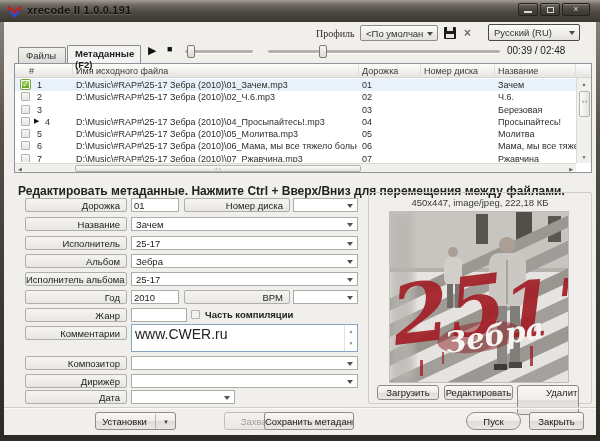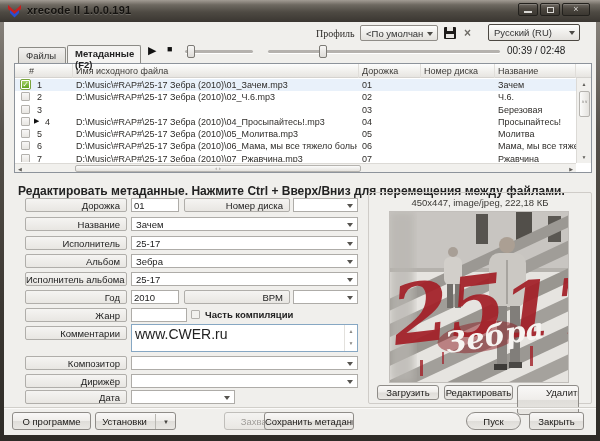--- a/index.html
+++ b/index.html
@@ -360,21 +360,20 @@
     <rect x="30" y="148" width="3" height="16" fill="#a32028" opacity="0.8"></rect>
     <rect x="52" y="140" width="2" height="12" fill="#a32028" opacity="0.7"></rect>
     <rect x="140" y="134" width="3" height="20" fill="#a32028" opacity="0.8"></rect>
     <text x="55" y="136" font-family="'DejaVu Serif',serif" font-weight="bold" font-style="italic" font-size="29" fill="#f6f4f1" transform="rotate(-9 89 125)">Зебра</text>
   </svg>
   <div class="btn" style="left:377px;top:385px;width:62px;height:15px;line-height:14px;">Загрузить</div>
   <div class="btn" style="left:444px;top:385px;width:69px;height:15px;line-height:14px;">Редактировать</div>
   <div class="btn" style="left:517px;top:385px;width:62px;height:30px;line-height:14px;padding-left:28px;">Удалить</div>
 
   <div class="divider"></div>
-  <div class="btn" style="left:12px;top:412px;width:79px;height:18px;line-height:17px;">О программе</div>
   <div class="btn" style="left:95px;top:412px;width:81px;height:18px;line-height:17px;">
     <span>Установки</span><span class="menu-arr">▼</span>
   </div>
   <div class="btn disabled" style="left:180px;top:412px;width:80px;height:18px;line-height:17px;margin-left:44px;">Захват CD</div>
   <div class="btn" style="left:264px;top:412px;width:90px;height:18px;line-height:17px;">Сохранить метаданные</div>
   <div class="btn" style="left:466px;top:412px;width:55px;height:18px;line-height:17px;border-radius:9px;">Пуск</div>
   <div class="btn" style="left:529px;top:412px;width:55px;height:18px;line-height:17px;">Закрыть</div>
 
 </div>
 

